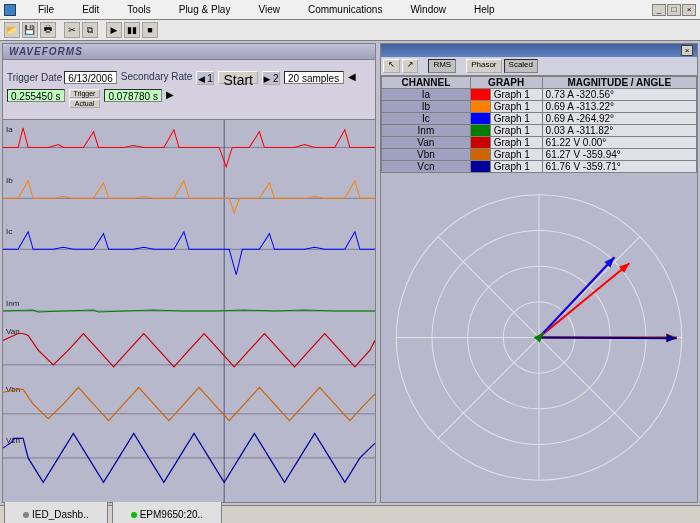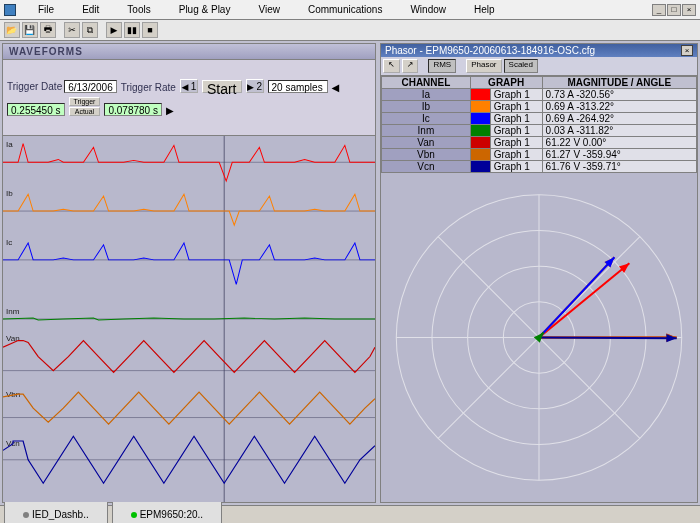--- a/index.html
+++ b/index.html
@@ -5,22 +5,22 @@
 * { margin: 0; padding: 0; box-sizing: border-box; font-family: Tahoma, Arial, sans-serif; font-size: 10px; }
 body { background: #d4d0c8; width: 700px; height: 523px; overflow: hidden; }
 .menubar { background: #f0f0f0; border-bottom: 1px solid #808080; padding: 2px 4px; display: flex; gap: 16px; align-items: center; }
 .menubar .menu-item { padding: 2px 6px; cursor: pointer; }
 .win-controls { margin-left: auto; display: flex; gap: 1px; }
 .win-btn { width: 14px; height: 12px; background: #d4d0c8; border: 1px solid #808080; display: flex; align-items: center; justify-content: center; font-size: 8px; cursor: pointer; }
 .toolbar { background: #e8e8e8; border-bottom: 1px solid #808080; padding: 2px 4px; display: flex; gap: 2px; }
 .tool-btn { width: 16px; height: 16px; background: #d4d0c8; border: 1px solid #a0a0a0; display: flex; align-items: center; justify-content: center; font-size: 9px; cursor: pointer; }
 .main-area { display: flex; height: 464px; background: #c0c0d0; }
 .waveforms-panel { width: 374px; background: #d0d0e0; border: 1px solid #808080; margin: 2px; display: flex; flex-direction: column; }
-.wf-title { background: linear-gradient(#c0c0d8,#a0a0c0); font-weight: bold; padding: 2px 6px; border-bottom: 1px solid #808080; color: #404060; letter-spacing: 1px; }
-.wf-controls { background: #d4d0e0; padding: 19px 4px; display: flex; flex-wrap: wrap; gap: 4px; align-items: flex-end; border-bottom: 1px solid #808080; font-size: 9px; }
+.wf-title { background: linear-gradient(#c0c0d8,#a0a0c0); font-style: italic; font-weight: bold; padding: 2px 6px; border-bottom: 1px solid #808080; color: #404060; letter-spacing: 1px; }
+.wf-controls { background: #d4d0e0; padding: 11px 4px; display: flex; flex-wrap: wrap; gap: 4px; align-items: flex-start; border-bottom: 1px solid #808080; font-size: 9px; }
 .ctrl-group { display: flex; align-items: center; gap: 2px; }
 .ctrl-label { color: #303050; }
 .ctrl-field { background: #fff; border: 1px inset #808080; padding: 0 3px; min-width: 50px; height: 13px; line-height: 13px; }
 .small-btn { background: #d4d0c8; border: 1px outset #fff; padding: 0 4px; height: 13px; font-size: 14px; cursor: pointer; }
 .nav-btn { width: 18px; height: 14px; background: #c0c0d0; border: 1px outset #fff; font-size: 9px; cursor: pointer; text-align: center; }
 .time-disp { background: #c0ffc0; border: 1px inset #808080; padding: 0 3px; min-width: 55px; height: 13px; line-height: 13px; text-align: right; }
 .wf-plot { flex: 1; background: #b8b8cc; position: relative; overflow: hidden; }
 .phasor-panel { flex: 1; background: #c8c8d8; border: 1px solid #808080; margin: 2px; display: flex; flex-direction: column; }
 .ph-title { background: linear-gradient(#4060a0,#6080c0); color: #fff; padding: 1px 4px; font-size: 9px; display: flex; align-items: center; }
 .ph-title .close-x { margin-left: auto; width: 12px; height: 11px; background: #d4d0c8; color: #000; text-align: center; border: 1px solid #404040; cursor: pointer; font-size: 8px; }
@@ -75,21 +75,21 @@
 
 <div class="main-area">
   <div class="waveforms-panel">
     <div class="wf-title">WAVEFORMS</div>
     <div class="wf-controls">
       <div class="ctrl-group">
         <span class="ctrl-label">Trigger Date</span>
         <span class="ctrl-field">6/13/2006</span>
       </div>
       <div class="ctrl-group">
-        <span class="ctrl-label">Trigger Rate</span>
+        <span class="ctrl-label">Secondary Rate</span>
       </div>
       <div class="ctrl-group">
         <button class="nav-btn">◀ <span>1</span></button>
       </div>
       <button class="small-btn">Start</button>
       <div class="ctrl-group">
         <button class="nav-btn">▶ <span>2</span></button>
       </div>
       <span class="ctrl-field" style="min-width:60px">20 samples</span>
       <span style="cursor:pointer">◀</span>
@@ -124,21 +124,20 @@
         <text x="3" y="278">Vbn</text>
         <path d="M0,278 L15,275 L20,275 L30,290 L45,305 L60,290 L75,273 L90,290 L105,307 L120,290 L135,273 L150,290 L165,307 L180,290 L195,273 L210,290 L225,307 L240,290 L255,273 L270,290 L285,307 L300,290 L315,273 L330,290 L345,307 L360,290 L370,280" stroke="#cc6600" stroke-width="1.2" fill="none"></path>
         <text x="3" y="330">Vcn</text>
         <path d="M0,335 L10,328 L10,325 L20,325 L25,345 L40,370 L55,345 L70,320 L85,345 L100,370 L115,345 L130,320 L145,345 L160,370 L175,345 L190,320 L205,345 L220,370 L235,345 L250,320 L265,345 L280,370 L295,345 L310,320 L325,345 L340,370 L355,345 L370,330" stroke="#000099" stroke-width="1.2" fill="none"></path>
       </svg>
     </div>
   </div>
 
   <div class="phasor-panel">
     <div class="ph-title">
-      <span>Phasor - EPM9650-20060613-184916-OSC.cfg</span>
       <span class="close-x">×</span>
     </div>
     <div class="ph-controls">
       <div class="ph-btn">↖</div>
       <div class="ph-btn">↗</div>
       <div style="width:6px"></div>
       <div class="ph-btn active">RMS</div>
       <div style="width:6px"></div>
       <div class="ph-btn">Phasor</div>
       <div class="ph-btn active">Scaled</div>

